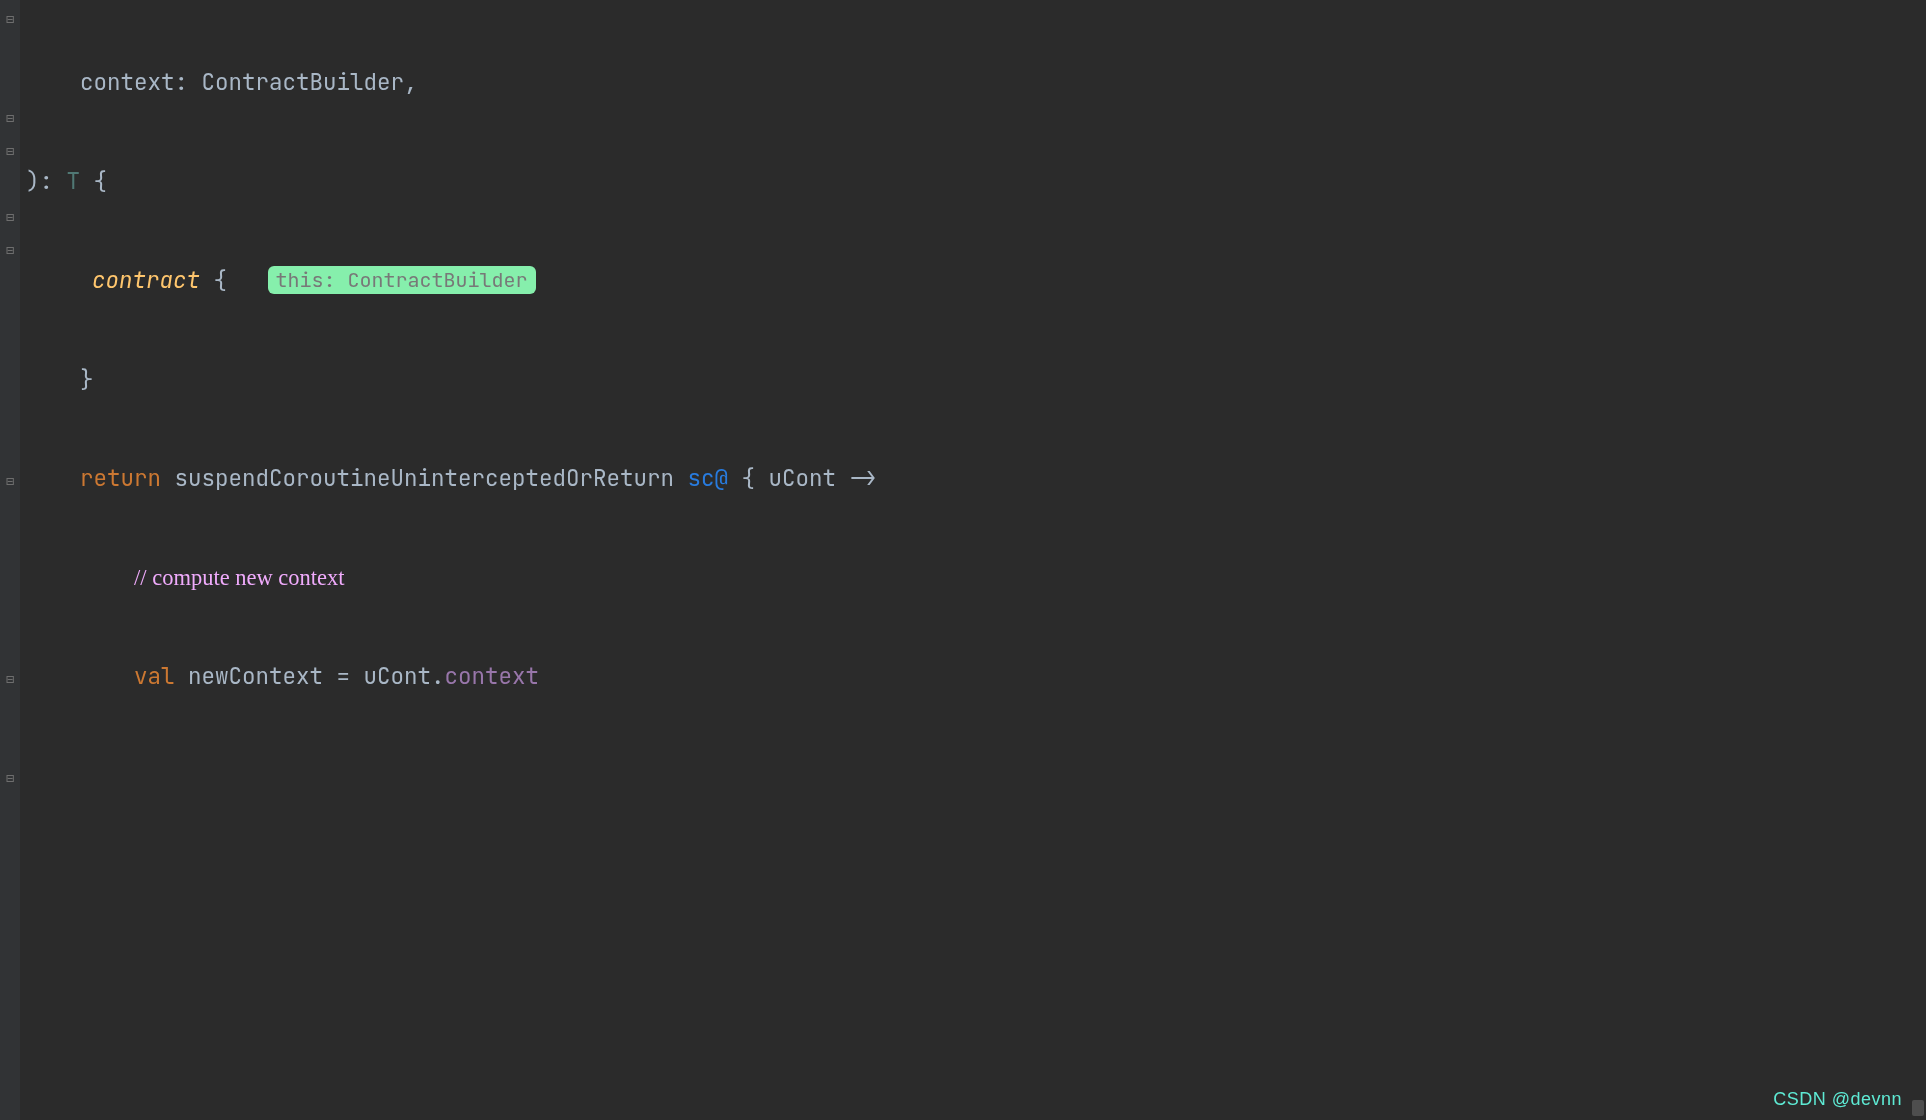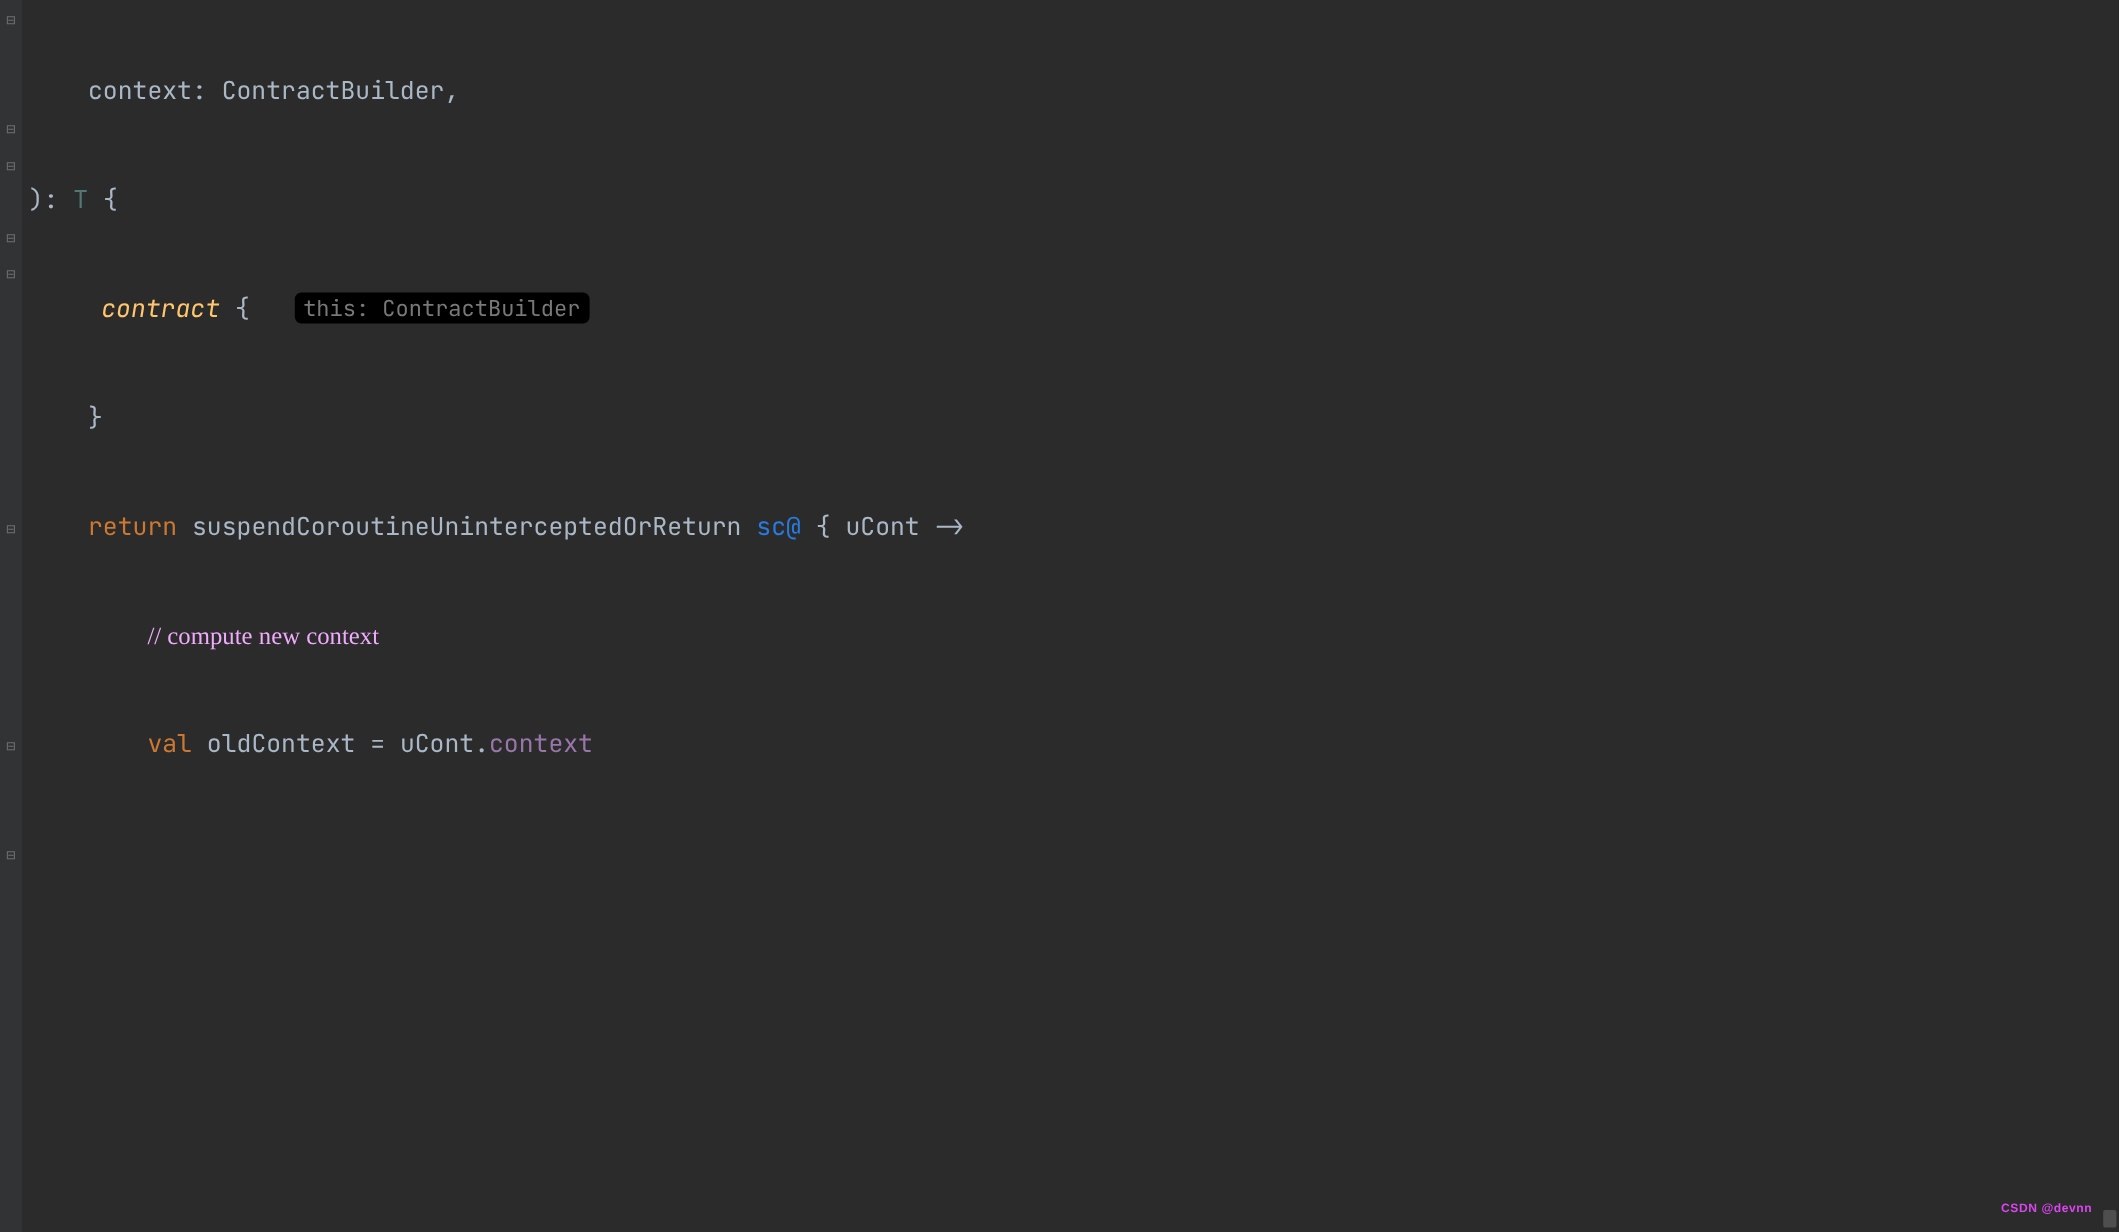--- a/index.html
+++ b/index.html
@@ -31,59 +31,58 @@
   .fn   { color:#FFC66D; }            
   .fni  { color:#FFC66D; font-style:italic;margin-left:12px; } 
   .type { color:#507874; }            
   .id   { color:#A9B7C6; }            
   .prop { color:#9876AA; }            
   .enum { color:#9876AA; font-style:italic; }
   .comm { color:#f0abfc;font-family:Liberation Serif, serif; }            
   .lbl  { color:#287BDE; }
   .hint {
     display:inline-block;
-    background:#000000;
+    background:#86efac;
     color:#787878;
     border-radius:6px;
     padding:0 8px;
     font-size:20px;
     line-height:28px;
     vertical-align:1px;
     font-style:normal;
   }
   .scrollbar {
     position:absolute; right:0; top:0; width:16px; height:100%;
     background:#2B2B2B;
   }
   .sb-thumb {
     position:absolute; right:2px; width:12px; background:#4E4E4E; border-radius:2px;
   }
   .watermark {
     position:absolute; right:24px; bottom:4px;
-    color:#d946ef; font-size:11px; font-family:sans-serif;
+    color:#5eead4; font-size:18px; font-family:sans-serif;
     letter-spacing:0.5px;
-    font-weight:bold;
   }
 </style>
 </head>
 <body>
 
 <div class="editor">
   <div class="gutter">
     
   <div class="fold" style="top: 12px;">⊟</div><div class="fold" style="top: 111px;">⊟</div><div class="fold" style="top: 144px;">⊟</div><div class="fold" style="top: 210px;">⊟</div><div class="fold" style="top: 243px;">⊟</div><div class="fold" style="top: 474px;">⊟</div><div class="fold" style="top: 672px;">⊟</div><div class="fold" style="top: 771px;">⊟</div></div>
 
   <div class="code">
     <div class="line"><span class="id">    context: ContractBuilder,</span></div>
     <div class="line"><span class="id">): </span><span class="type">T</span><span class="id"> {</span></div>
     <div class="line"><span class="id">    </span><span class="fni">contract</span><span class="id"> </span><span class="id">{</span><span class="id">   </span><span class="hint">this: ContractBuilder</span></div>
     <div class="line"><span class="id">    }</span></div>
     <div class="line"><span class="id">    </span><span class="kw">return</span><span class="id"> suspendCoroutineUninterceptedOrReturn </span><span class="lbl">sc@</span><span class="id"> </span><span class="id">{</span><span class="id"> uCont </span><span class="id">-&gt;</span></div>
     <div class="line"><span class="id">        </span><span class="comm">// compute new context</span></div>
-    <div class="line"><span class="id">        </span><span class="kw">val</span><span class="id"> oldContext = uCont.</span><span class="prop">context</span></div>
+    <div class="line"><span class="id">        </span><span class="kw">val</span><span class="id"> newContext = uCont.</span><span class="prop">context</span></div>
     
     
     
     
     
     
     
     
     
     

